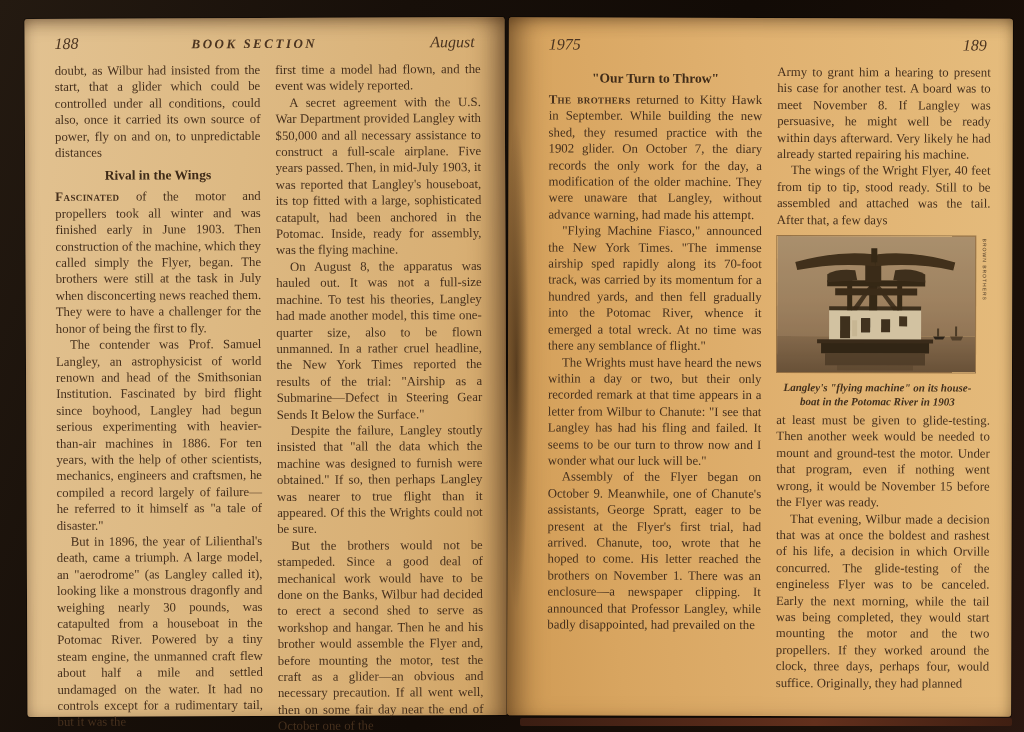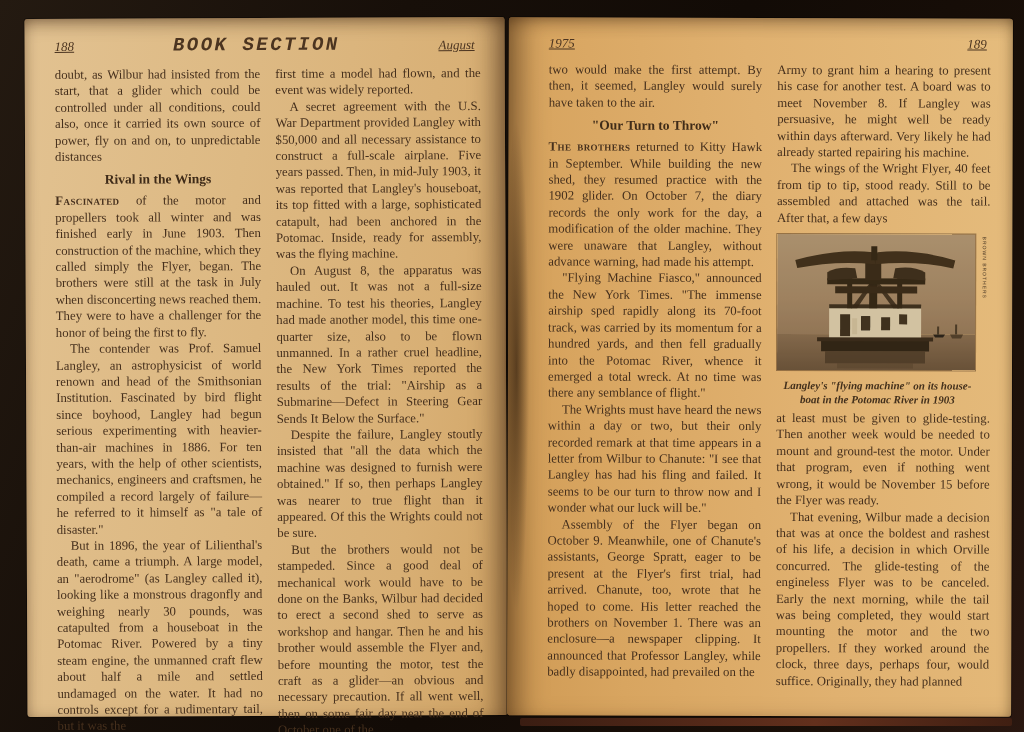--- a/index.html
+++ b/index.html
@@ -33,22 +33,22 @@
     position:absolute;left:500px;top:16px;width:30px;height:702px;
     background:radial-gradient(ellipse 60% 50% at 55% 50%, rgba(30,15,4,.55), rgba(30,15,4,0) 70%);
     pointer-events:none;
   }
   .page-header{
     display:flex;justify-content:space-between;align-items:baseline;
     font-style:italic;font-size:13.5px;
     padding:16px 30px 6px 30px;color:#4b3420;
   }
   .page-right .page-header{padding:18px 26px 6px 40px;}
-  .running-title{letter-spacing:2.5px;font-weight:bold;font-size:19px;font-family:Liberation Mono, monospace;}
-  .pageno{font-size:13px;text-decoration:underline;}
+  .running-title{letter-spacing:2.5px;font-weight:bold;font-size:13px;}
+  .pageno{font-size:16px;}
   .columns{display:flex;gap:15px;padding:4px 24px 0 30px;}
   .page-right .columns{padding:4px 22px 0 40px;}
   .col{width:50%;}
   .col p{
     margin:0;font-size:12.8px;line-height:16.4px;
     text-align:justify;text-justify:inter-word;
   }
   .col p.ind{text-indent:14px;}
   .col h3{
     margin:7px 0 5px 0;text-align:center;font-size:13.5px;font-weight:bold;color:#3f2b18;
@@ -93,21 +93,20 @@
   </div>
 </div>
 
 <div class="page page-right">
   <div class="page-header">
     <span class="pageno">1975</span>
     <span class="pageno">189</span>
   </div>
   <div class="columns">
     <div class="col">
-      <p>two would make the first attempt. By then, it seemed, Langley would surely have taken to the air.</p>
       <h3>"Our Turn to Throw"</h3>
       <p><span class="sc">The brothers</span>
         <span>returned to Kitty Hawk in September. While building the new shed, they resumed practice with the 1902 glider. On October 7, the diary records the only work for the day, a modification of the older machine. They were unaware that Langley, without advance warning, had made his attempt.</span></p>
       <p class="ind">"Flying Machine Fiasco," announced the New York Times. "The immense airship sped rapidly along its 70-foot track, was carried by its momentum for a hundred yards, and then fell gradually into the Potomac River, whence it emerged a total wreck. At no time was there any semblance of flight."</p>
       <p class="ind">The Wrights must have heard the news within a day or two, but their only recorded remark at that time appears in a letter from Wilbur to Chanute: "I see that Langley has had his fling and failed. It seems to be our turn to throw now and I wonder what our luck will be."</p>
       <p class="ind">Assembly of the Flyer began on October 9. Meanwhile, one of Chanute's assistants, George Spratt, eager to be present at the Flyer's first trial, had arrived. Chanute, too, wrote that he hoped to come. His letter reached the brothers on November 1. There was an enclosure—a newspaper clipping. It announced that Professor Langley, while badly disappointed, had prevailed on the</p>
     </div>
     <div class="col">
       <p>Army to grant him a hearing to present his case for another test. A board was to meet November 8. If Langley was persuasive, he might well be ready within days afterward. Very likely he had already started repairing his machine.</p>
       <p class="ind">The wings of the Wright Flyer, 40 feet from tip to tip, stood ready. Still to be assembled and attached was the tail. After that, a few days</p>

